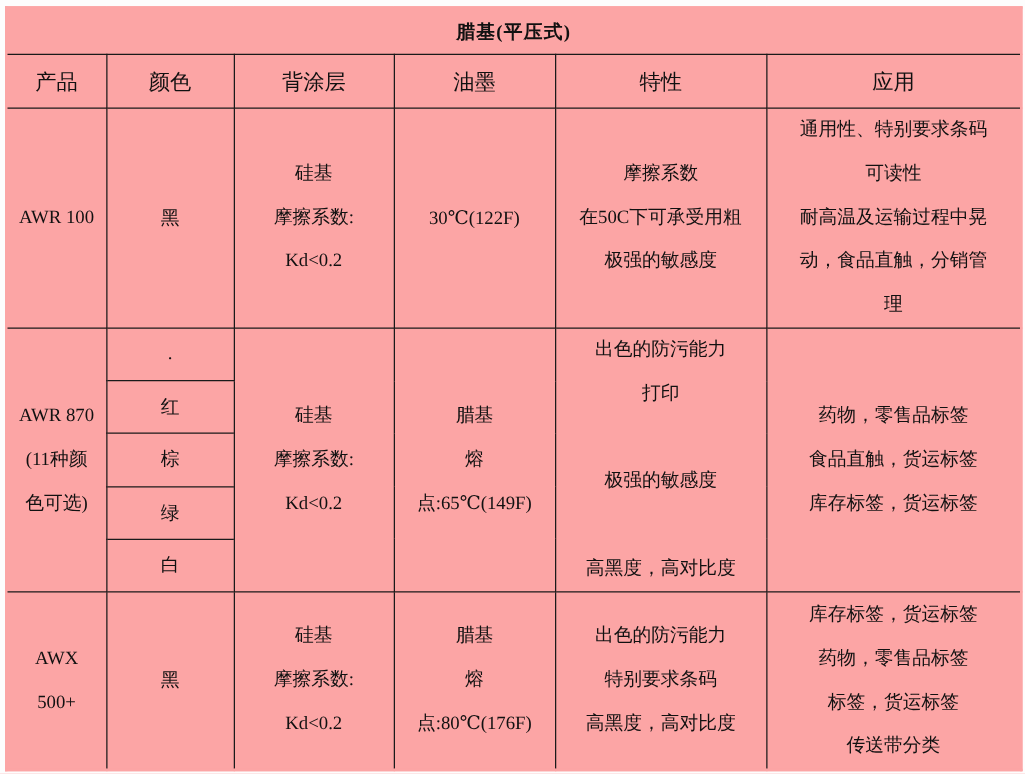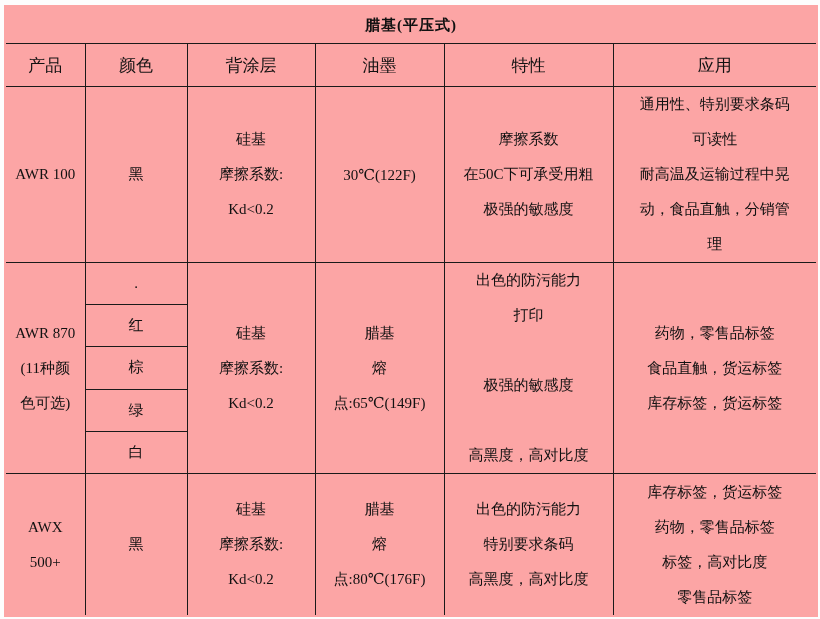--- a/index.html
+++ b/index.html
@@ -147,18 +147,18 @@
         <div class="ln">点:80℃(176F)</div>
       </td>
       <td>
         <div class="ln">出色的防污能力</div>
         <div class="ln">特别要求条码</div>
         <div class="ln">高黑度，高对比度</div>
       </td>
       <td>
         <div class="ln">库存标签，货运标签</div>
         <div class="ln">药物，零售品标签</div>
-        <div class="ln">标签，高对比度</div>
-        <div class="ln">零售品标签</div>
+        <div class="ln">标签，货运标签</div>
+        <div class="ln">传送带分类</div>
       </td>
     </tr>
   </tbody>
 </table>
 
 </body></html>

